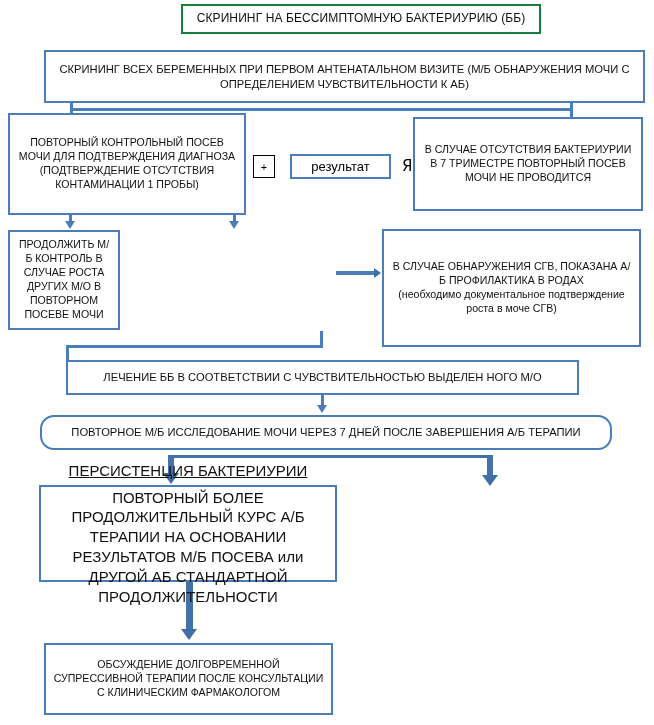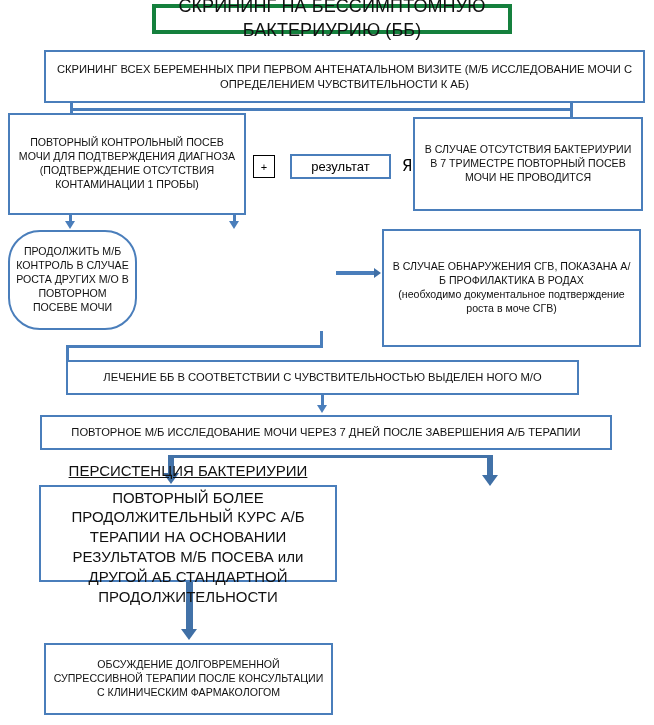--- a/index.html
+++ b/index.html
@@ -26,23 +26,24 @@
     align-items: center;
     justify-content: center;
     text-align: center;
     color: #111111;
     line-height: 1.32;
     padding: 4px 6px;
     z-index: 3;
   }
   .box .inner { width: 100%; }
   .title-box {
-    border: 4px solid #15803d;
-    font-size: 18px;
+    border: 2px solid #15803d;
+    font-size: 12px;
     letter-spacing: .1px;
+    margin-left: 29px;
   }
   .upper {  
     font-size: 10.6px;
   }
   .small-caps-lg { font-size: 11.2px; }
   .mid { font-size: 15px; }
   .plus-box {
     position: absolute;
     box-sizing: border-box;
     border: 1.5px solid #000000;
@@ -112,21 +113,21 @@
 </head>
 <body>
 
 <div id="canvas">
 
   <div class="box title-box" style="left:152px; top:4px; width:360px; height:30px;">
     <span class="inner">СКРИНИНГ НА БЕССИМПТОМНУЮ БАКТЕРИУРИЮ (ББ)</span>
   </div>
 
   <div class="box small-caps-lg" style="left:44px; top:50px; width:601px; height:53px;">
-    <span class="inner">СКРИНИНГ ВСЕХ БЕРЕМЕННЫХ ПРИ ПЕРВОМ АНТЕНАТАЛЬНОМ ВИЗИТЕ (М/Б ИССЛЕДОВАНИЕ МОЧИ С ОПРЕДЕЛЕНИЕМ ЧУВСТВИТЕЛЬНОСТИ К АБ)</span>
+    <span class="inner">СКРИНИНГ ВСЕХ БЕРЕМЕННЫХ ПРИ ПЕРВОМ АНТЕНАТАЛЬНОМ ВИЗИТЕ (М/Б ОБНАРУЖЕНИЯ МОЧИ С ОПРЕДЕЛЕНИЕМ ЧУВСТВИТЕЛЬНОСТИ К АБ)</span>
   </div>
 
   <div class="box upper" style="left:8px; top:113px; width:238px; height:102px;">
     <span class="inner">ПОВТОРНЫЙ КОНТРОЛЬНЫЙ  ПОСЕВ МОЧИ ДЛЯ ПОДТВЕРЖДЕНИЯ ДИАГНОЗА (ПОДТВЕРЖДЕНИЕ ОТСУТСТВИЯ КОНТАМИНАЦИИ 1 ПРОБЫ)</span>
   </div>
 
   <div class="box upper" style="left:413px; top:117px; width:230px; height:94px;">
     <span class="inner">В СЛУЧАЕ ОТСУТСТВИЯ БАКТЕРИУРИИ В 7 ТРИМЕСТРЕ ПОВТОРНЫЙ ПОСЕВ МОЧИ НЕ ПРОВОДИТСЯ</span>
   </div>
 
@@ -139,21 +140,21 @@
   </div>
 
   <div class="glyph-mark" style="left:402px; top:159px;">
     <span>Я</span>
   </div>
 
   <div class="ln" style="left:70px; top:108px; width:503px; height:3px;"></div>
   <div class="ln" style="left:70px; top:103px; width:3px; height:12px;"></div>
   <div class="ln" style="left:570px; top:103px; width:3px; height:14px;"></div>
 
-  <div class="box upper" style="left:8px; top:230px; width:129px; height:100px;border-radius:32px;">
+  <div class="box upper" style="left:8px; top:230px; width:112px; height:100px;">
     <span class="inner">ПРОДОЛЖИТЬ М/Б КОНТРОЛЬ В СЛУЧАЕ РОСТА ДРУГИХ М/О В ПОВТОРНОМ ПОСЕВЕ МОЧИ</span>
   </div>
 
 
   <div class="box upper" style="left:382px; top:229px; width:259px; height:118px;">
     <span class="inner">
       <span>В СЛУЧАЕ ОБНАРУЖЕНИЯ СГВ, ПОКАЗАНА А/Б ПРОФИЛАКТИКА В РОДАХ</span><br>
       <span class="nrm">(необходимо документальное подтверждение роста в моче СГВ)</span>
     </span>
   </div>
@@ -168,21 +169,21 @@
   <div class="arrow-right" style="left:374px; top:268px;"></div>
 
   <div class="box small-caps-lg" style="left:66px; top:360px; width:513px; height:35px;">
     <span class="inner">ЛЕЧЕНИЕ ББ В СООТВЕТСТВИИ С ЧУВСТВИТЕЛЬНОСТЬЮ ВЫДЕЛЕН   НОГО М/О</span>
   </div>
 
   <div class="ln" style="left:320px; top:331px; width:3px; height:16px;"></div>
   <div class="ln" style="left:66px; top:345px; width:257px; height:3px;"></div>
   <div class="ln" style="left:66px; top:345px; width:3px; height:16px;"></div>
 
-  <div class="box small-caps-lg" style="left:40px; top:415px; width:572px; height:35px;">
+  <div class="box small-caps-lg" style="left:40px; top:415px; width:572px; height:35px;border-radius:14px;">
     <span class="inner">ПОВТОРНОЕ М/Б ИССЛЕДОВАНИЕ  МОЧИ   ЧЕРЕЗ 7 ДНЕЙ ПОСЛЕ  ЗАВЕРШЕНИЯ А/Б ТЕРАПИИ</span>
   </div>
 
   <div class="ln" style="left:321px; top:395px; width:3px; height:12px;"></div>
   <div class="arrow-down" style="left:317px; top:405px;"></div>
 
   <div class="box mid" style="left:39px; top:485px; width:298px; height:97px;">
     <span class="inner">
       <span class="u">ПЕРСИСТЕНЦИЯ БАКТЕРИУРИИ</span>
       <span class="blank-line"></span>

